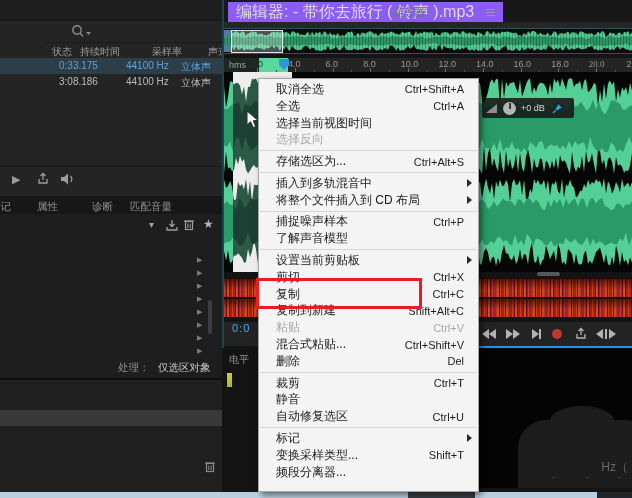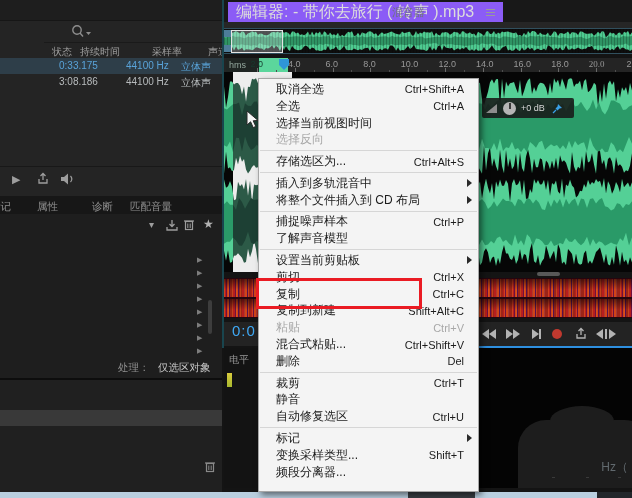--- a/index.html
+++ b/index.html
@@ -71,21 +71,21 @@
      background:
        repeating-linear-gradient(90deg,rgba(230,90,30,.55) 0 1px,transparent 1px 4px),
        repeating-linear-gradient(90deg,#b61e1e 0 2px,#6e1040 2px 3px,#d04418 3px 5px,#55104e 5px 6px,#9c2418 6px 9px);}
   .spec-shade{position:absolute;left:0;width:408px;height:18px;background:linear-gradient(rgba(0,0,0,.55),rgba(0,0,0,0) 60%);}
   #transport{left:2px;top:322px;width:408px;height:24px;background:#232323;}
   .t-btn{position:absolute;top:5px;height:14px;display:flex;align-items:center;}
   .tri-l{width:0;height:0;border-right:7px solid #b3b3b3;border-top:5px solid transparent;border-bottom:5px solid transparent;}
   .tri-r{width:0;height:0;border-left:7px solid #b3b3b3;border-top:5px solid transparent;border-bottom:5px solid transparent;}
   .t-bar{width:2px;height:10px;background:#b3b3b3;}
   .rec-dot{width:10px;height:10px;border-radius:50%;background:#c0392f;}
-  #time-display{left:10px;top:322px;font-size:15px;color:#3fa9f5;letter-spacing:1px;}
+  #time-display{left:10px;top:322px;font-size:11px;color:#3fa9f5;letter-spacing:1px;}
   .blue-line{left:250px;top:346px;width:160px;height:2px;background:#2e8fdf;}
   #levels{left:2px;top:348px;width:254px;height:140px;background:#131313;}
   .levels-label{position:absolute;left:5px;top:5px;font-size:10px;color:#989898;}
   .meter-sliver{position:absolute;left:3px;top:25px;width:5px;height:14px;background:linear-gradient(#d9cb3e,#a8b82f);}
   #br-panel{left:256px;top:348px;width:154px;height:140px;background:#040404;overflow:hidden;}
   .blob1{position:absolute;left:40px;top:72px;width:140px;height:70px;background:#1d1d1d;border-radius:28px 34px 0 0;}
   .blob2{position:absolute;left:72px;top:58px;width:64px;height:30px;background:#1d1d1d;border-radius:50% 50% 0 0;}
   .br-tick{position:absolute;width:3px;height:1px;background:#3a3a3a;bottom:10px;}
   .br-status{position:absolute;right:4px;bottom:12px;font-size:12px;color:#61696e;}
   

